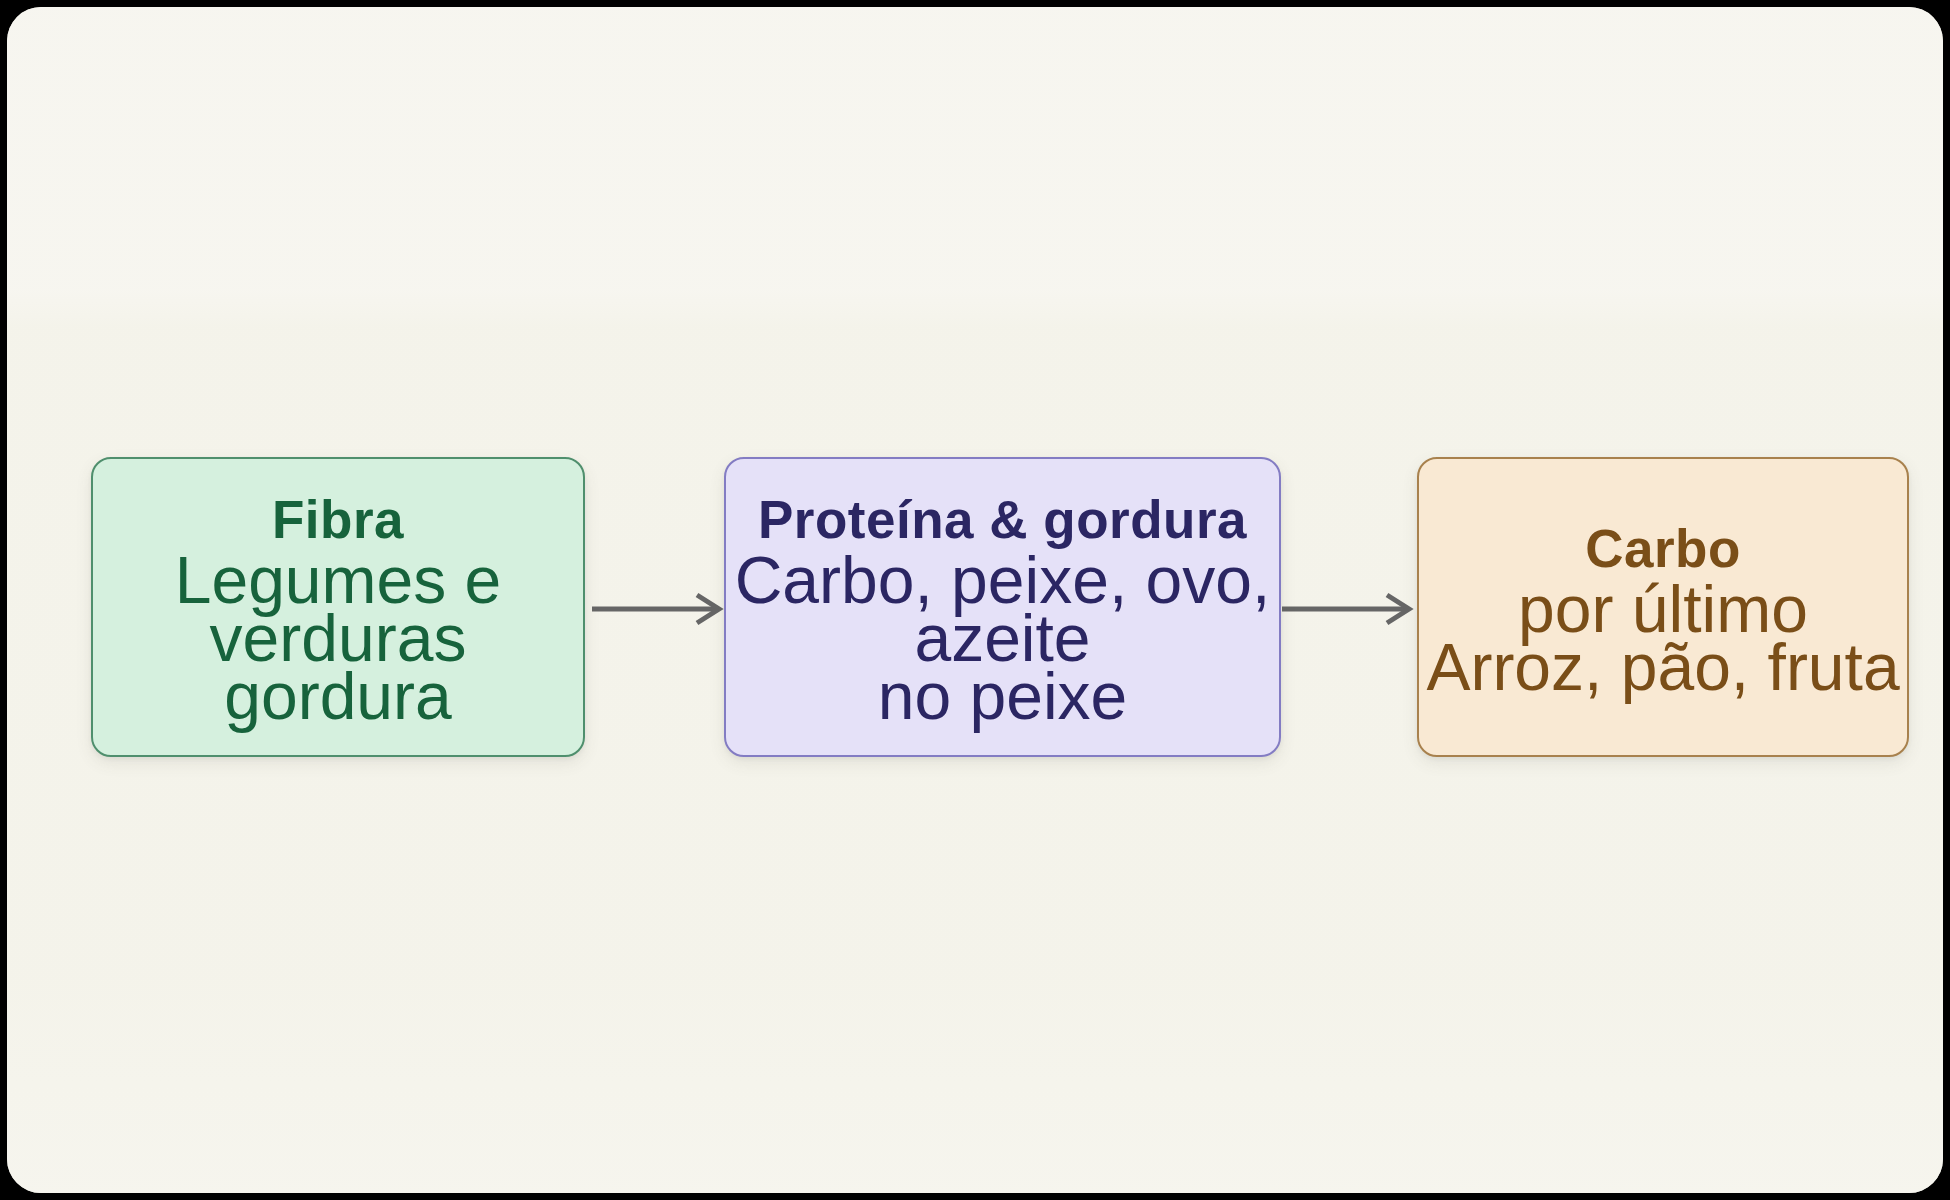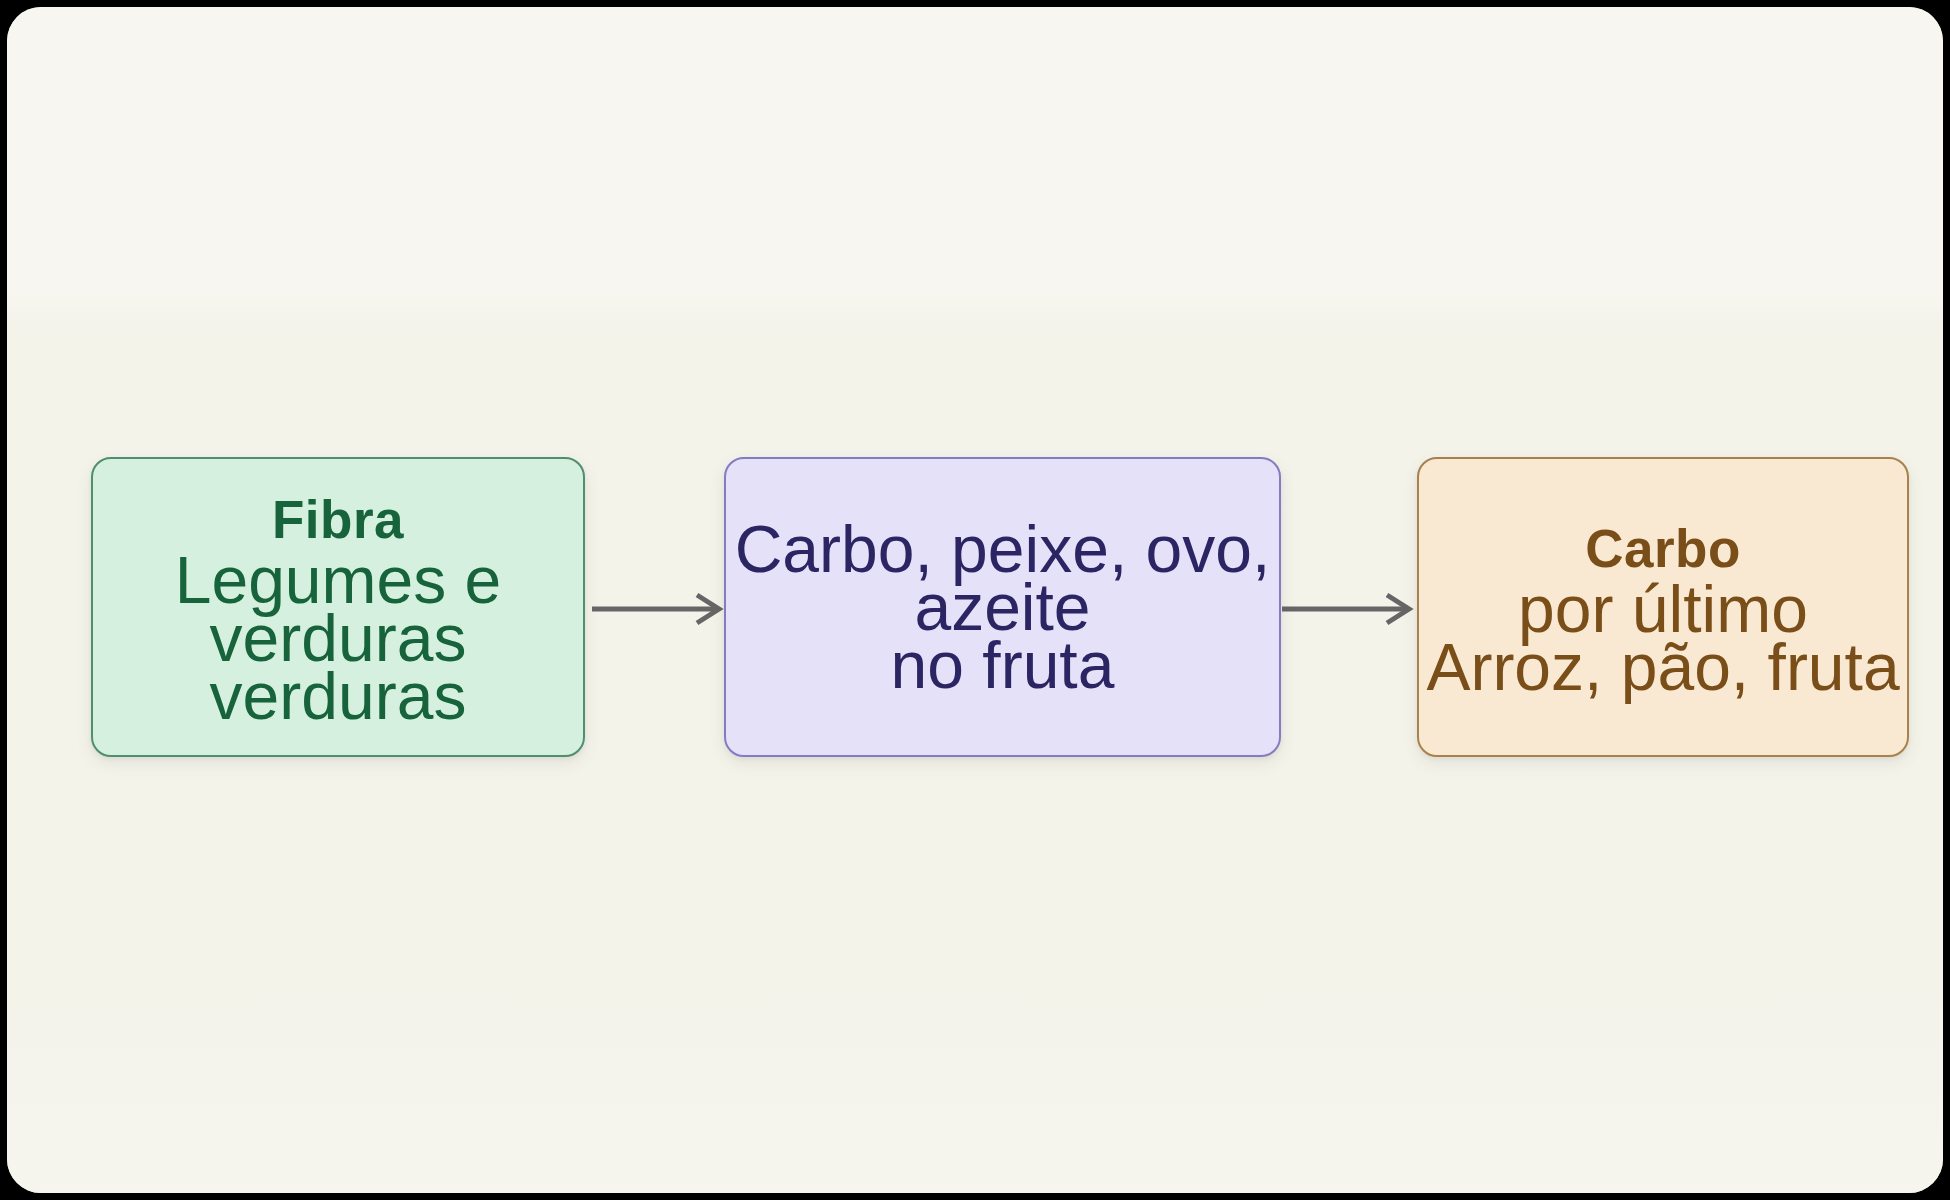--- a/index.html
+++ b/index.html
@@ -77,31 +77,32 @@
 </style>
 </head>
 <body>
 
 <div class="stage" style="background: rgb(0, 0, 0);">
   <div class="canvas" style="background: rgb(245, 244, 236);">
 
     <section class="node node-0" style="background: rgb(213, 240, 222); border-color: rgb(79, 143, 109); color: rgb(23, 99, 60);">
       <h2 class="node-title">Fibra</h2>
       <p class="node-line">Legumes e verduras</p>
-      <p class="node-line">verduras</p>
+      <p class="node-line">gordura</p>
     </section>
 
     <svg class="arrow arrow-0" viewBox="0 0 136 44" aria-hidden="true" style="stroke: rgb(102, 102, 102);">
       <line x1="3" y1="22" x2="127" y2="22"></line>
       <polyline points="108,8 130,22 108,36"></polyline>
     </svg>
 
     <section class="node node-1" style="background: rgb(229, 225, 248); border-color: rgb(131, 124, 195); color: rgb(43, 38, 99);">
+      <h2 class="node-title">Proteína &amp; gordura</h2>
       <p class="node-line">Carbo, peixe, ovo, azeite</p>
-      <p class="node-line">no fruta</p>
+      <p class="node-line">no peixe</p>
     </section>
 
     <svg class="arrow arrow-1" viewBox="0 0 136 44" aria-hidden="true" style="stroke: rgb(102, 102, 102);">
       <line x1="3" y1="22" x2="127" y2="22"></line>
       <polyline points="108,8 130,22 108,36"></polyline>
     </svg>
 
     <section class="node node-2" style="background: rgb(249, 233, 211); border-color: rgb(168, 129, 77); color: rgb(122, 78, 24);">
       <h2 class="node-title">Carbo</h2>
       <p class="node-line">por último</p>

